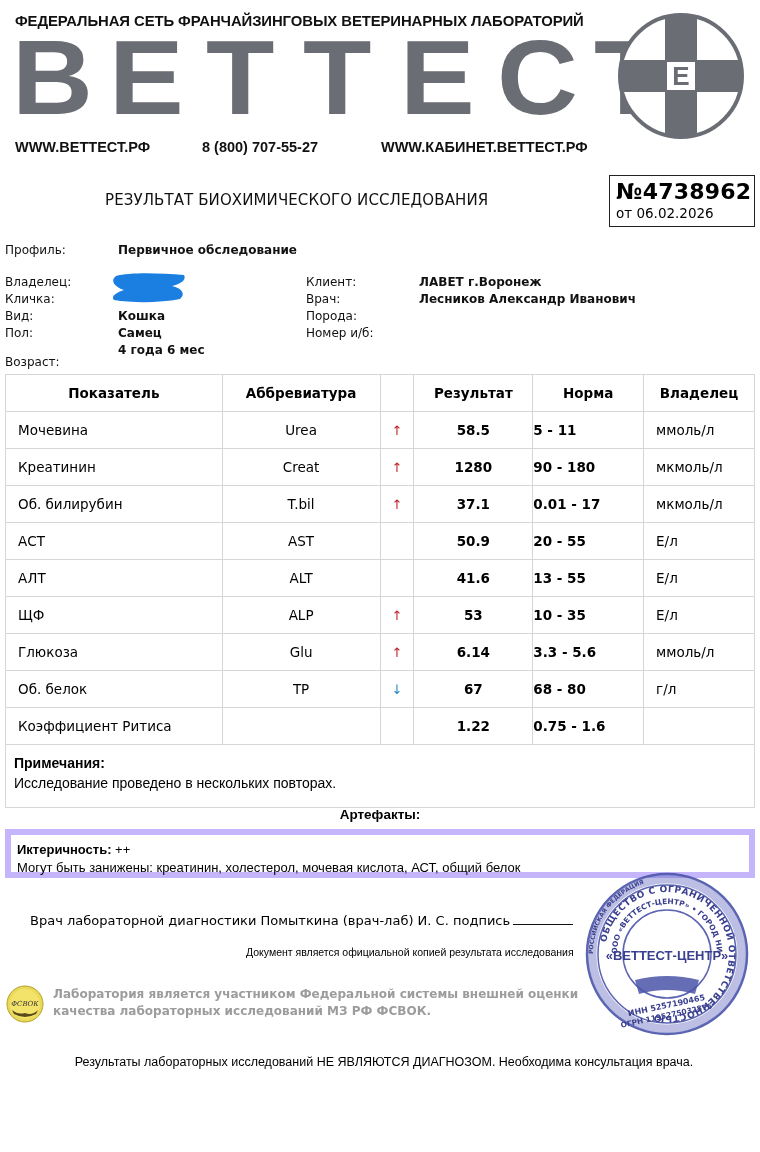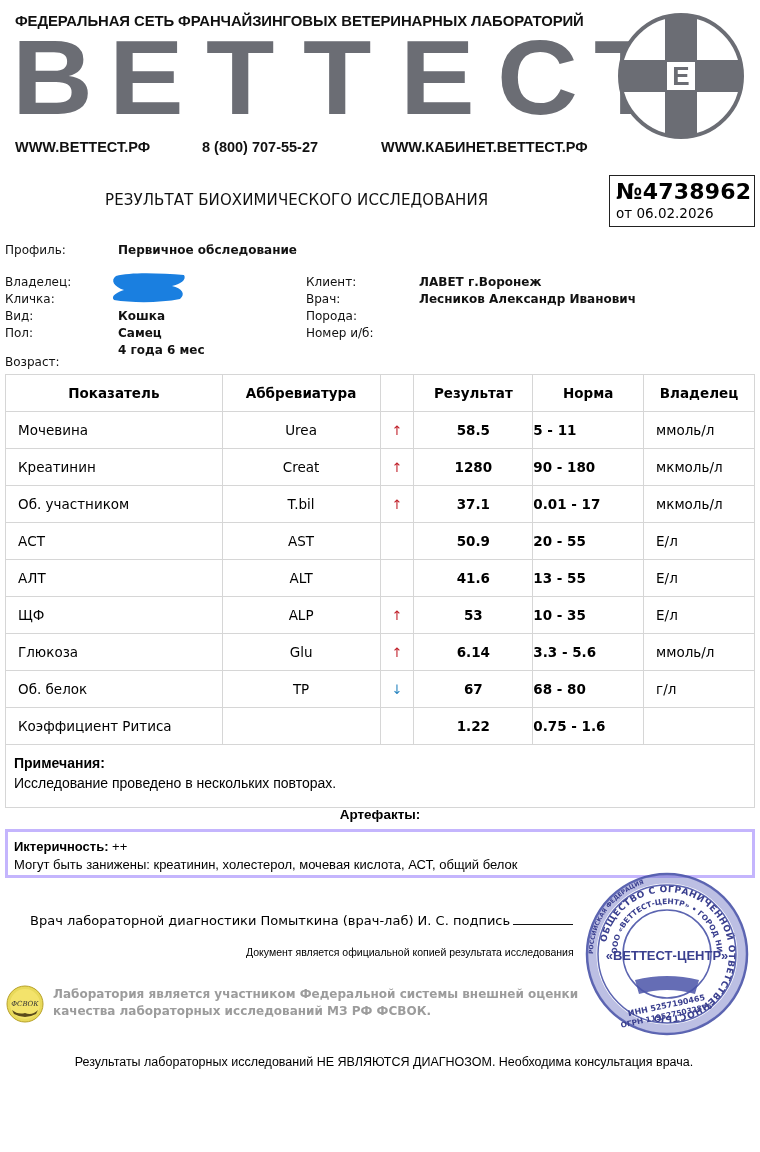--- a/index.html
+++ b/index.html
@@ -37,21 +37,21 @@
   table.res td.result { text-align: center; font-weight: bold; }
   table.res td.norm { text-align: left; font-weight: bold; }
   table.res td.unit { text-align: left; padding-left: 12px; }
   .up { color: #c0202a; }
   .down { color: #2a86c0; }
 
   
   .notes { position: absolute; left: 5px; top: 744px; width: 750px; height: 64px; border: 1px solid #d6d6d6; border-top: none; padding: 9px 0 0 8px; font-family: "Liberation Sans", sans-serif; font-size: 14px; line-height: 20px; }
   .notes .h { font-weight: bold; }
   .artifacts-title { position: absolute; left: 0; top: 807px; width: 760px; text-align: center; font-family: "Liberation Sans", sans-serif; font-weight: bold; font-size: 13.5px; }
-  .artifacts { position: absolute; left: 5px; top: 829px; width: 750px; height: 49px; border: 3px solid #c4b5fd; padding: 6px 0 0 6px; font-family: "Liberation Sans", sans-serif; font-size: 13px; line-height: 18px; }
+  .artifacts { position: absolute; left: 5px; top: 829px; width: 750px; height: 49px; border: 6px solid #c4b5fd; padding: 6px 0 0 6px; font-family: "Liberation Sans", sans-serif; font-size: 13px; line-height: 18px; }
   .artifacts .h { font-weight: bold; }
 
   
   .sign { position: absolute; left: 30px; top: 913px; font-size: 13px; white-space: nowrap; }
   .sign-line { display: inline-block; width: 60px; border-bottom: 1px solid #111; height: 12px; vertical-align: baseline; margin-left: 3px; }
   .official { position: absolute; left: 246px; top: 946px; font-family: "Liberation Sans", sans-serif; font-size: 10.5px; white-space: nowrap; }
   .stamp { position: absolute; left: 583px; top: 872px; width: 168px; height: 165px; }
   .fsvok-logo { position: absolute; left: 6px; top: 985px; width: 38px; height: 38px; }
   .fsvok-text { position: absolute; left: 53px; top: 986px; font-size: 12px; font-weight: bold; color: #9c9c9c; line-height: 17px; }
   .disclaimer { position: absolute; left: 0; top: 1055px; width: 768px; text-align: center; font-family: "Liberation Sans", sans-serif; font-size: 12.5px; }
@@ -153,21 +153,21 @@
     </tr>
     <tr>
       <td class="name">Креатинин</td>
       <td class="abbr">Creat</td>
       <td class="flag up">↑</td>
       <td class="result">1280</td>
       <td class="norm">90 - 180</td>
       <td class="unit">мкмоль/л</td>
     </tr>
     <tr>
-      <td class="name">Об. участником</td>
+      <td class="name">Об. билирубин</td>
       <td class="abbr">T.bil</td>
       <td class="flag up">↑</td>
       <td class="result">37.1</td>
       <td class="norm">0.01 - 17</td>
       <td class="unit">мкмоль/л</td>
     </tr>
     <tr>
       <td class="name">АСТ</td>
       <td class="abbr">AST</td>
       <td class="flag"></td>

